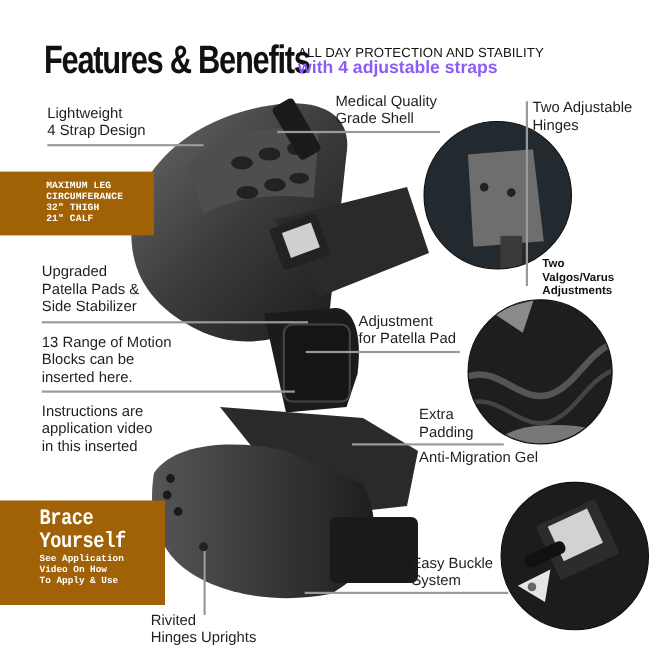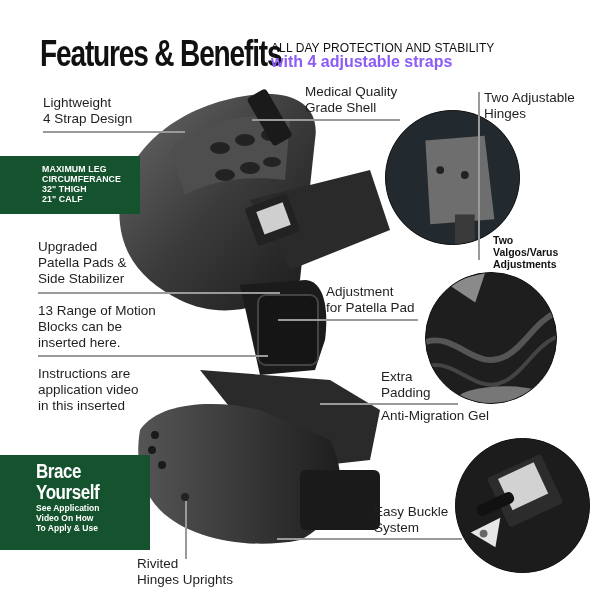--- a/index.html
+++ b/index.html
@@ -16,21 +16,21 @@
   .subtitle .line1 { font-size: 12px; color: #111; letter-spacing: 0.1px; line-height: 13px; }
   .subtitle .line2 { font-size: 16px; font-weight: 700; color: #8b5cf6; line-height: 14px; }
 
   .label { position: absolute; font-size: 13.5px; line-height: 16px; color: #1f1f1f; white-space: nowrap; }
   .label .ln { display: block; }
   .label.small-bold { font-size: 10.5px; font-weight: 700; line-height: 12px; color: #111; }
 
   .line { position: absolute; background: #9a9a9a; height: 1.5px; }
   .vline { position: absolute; background: #9a9a9a; width: 1.5px; }
 
-  .blue-box { position: absolute; background: #14532d; color: #fff; }
+  .blue-box { position: absolute; background: #a16207; color: #fff; font-family: Liberation Mono, monospace; }
   .blue-box.max-leg { left: 0; top: 156px; width: 140px; height: 58px; padding: 8px 0 0 42px; }
   .blue-box.max-leg .ln { display: block; font-size: 8.8px; font-weight: 700; line-height: 10px; letter-spacing: 0.1px; }
   .blue-box.brace { left: 0; top: 455px; width: 150px; height: 95px; padding: 6px 0 0 36px; }
   .blue-box.brace .big { display: block; font-size: 20px; font-weight: 700; line-height: 21px; transform: scaleX(0.85); transform-origin: left; letter-spacing: -0.5px; }
   .blue-box.brace .sm { display: block; font-size: 8.5px; font-weight: 700; line-height: 10px; }
 
   .product { position: absolute; }
   .circle { position: absolute; border-radius: 50%; overflow: hidden; background: #1c1c1c; border: 1.5px solid #0d0d0d; }
 </style>
 </head>

